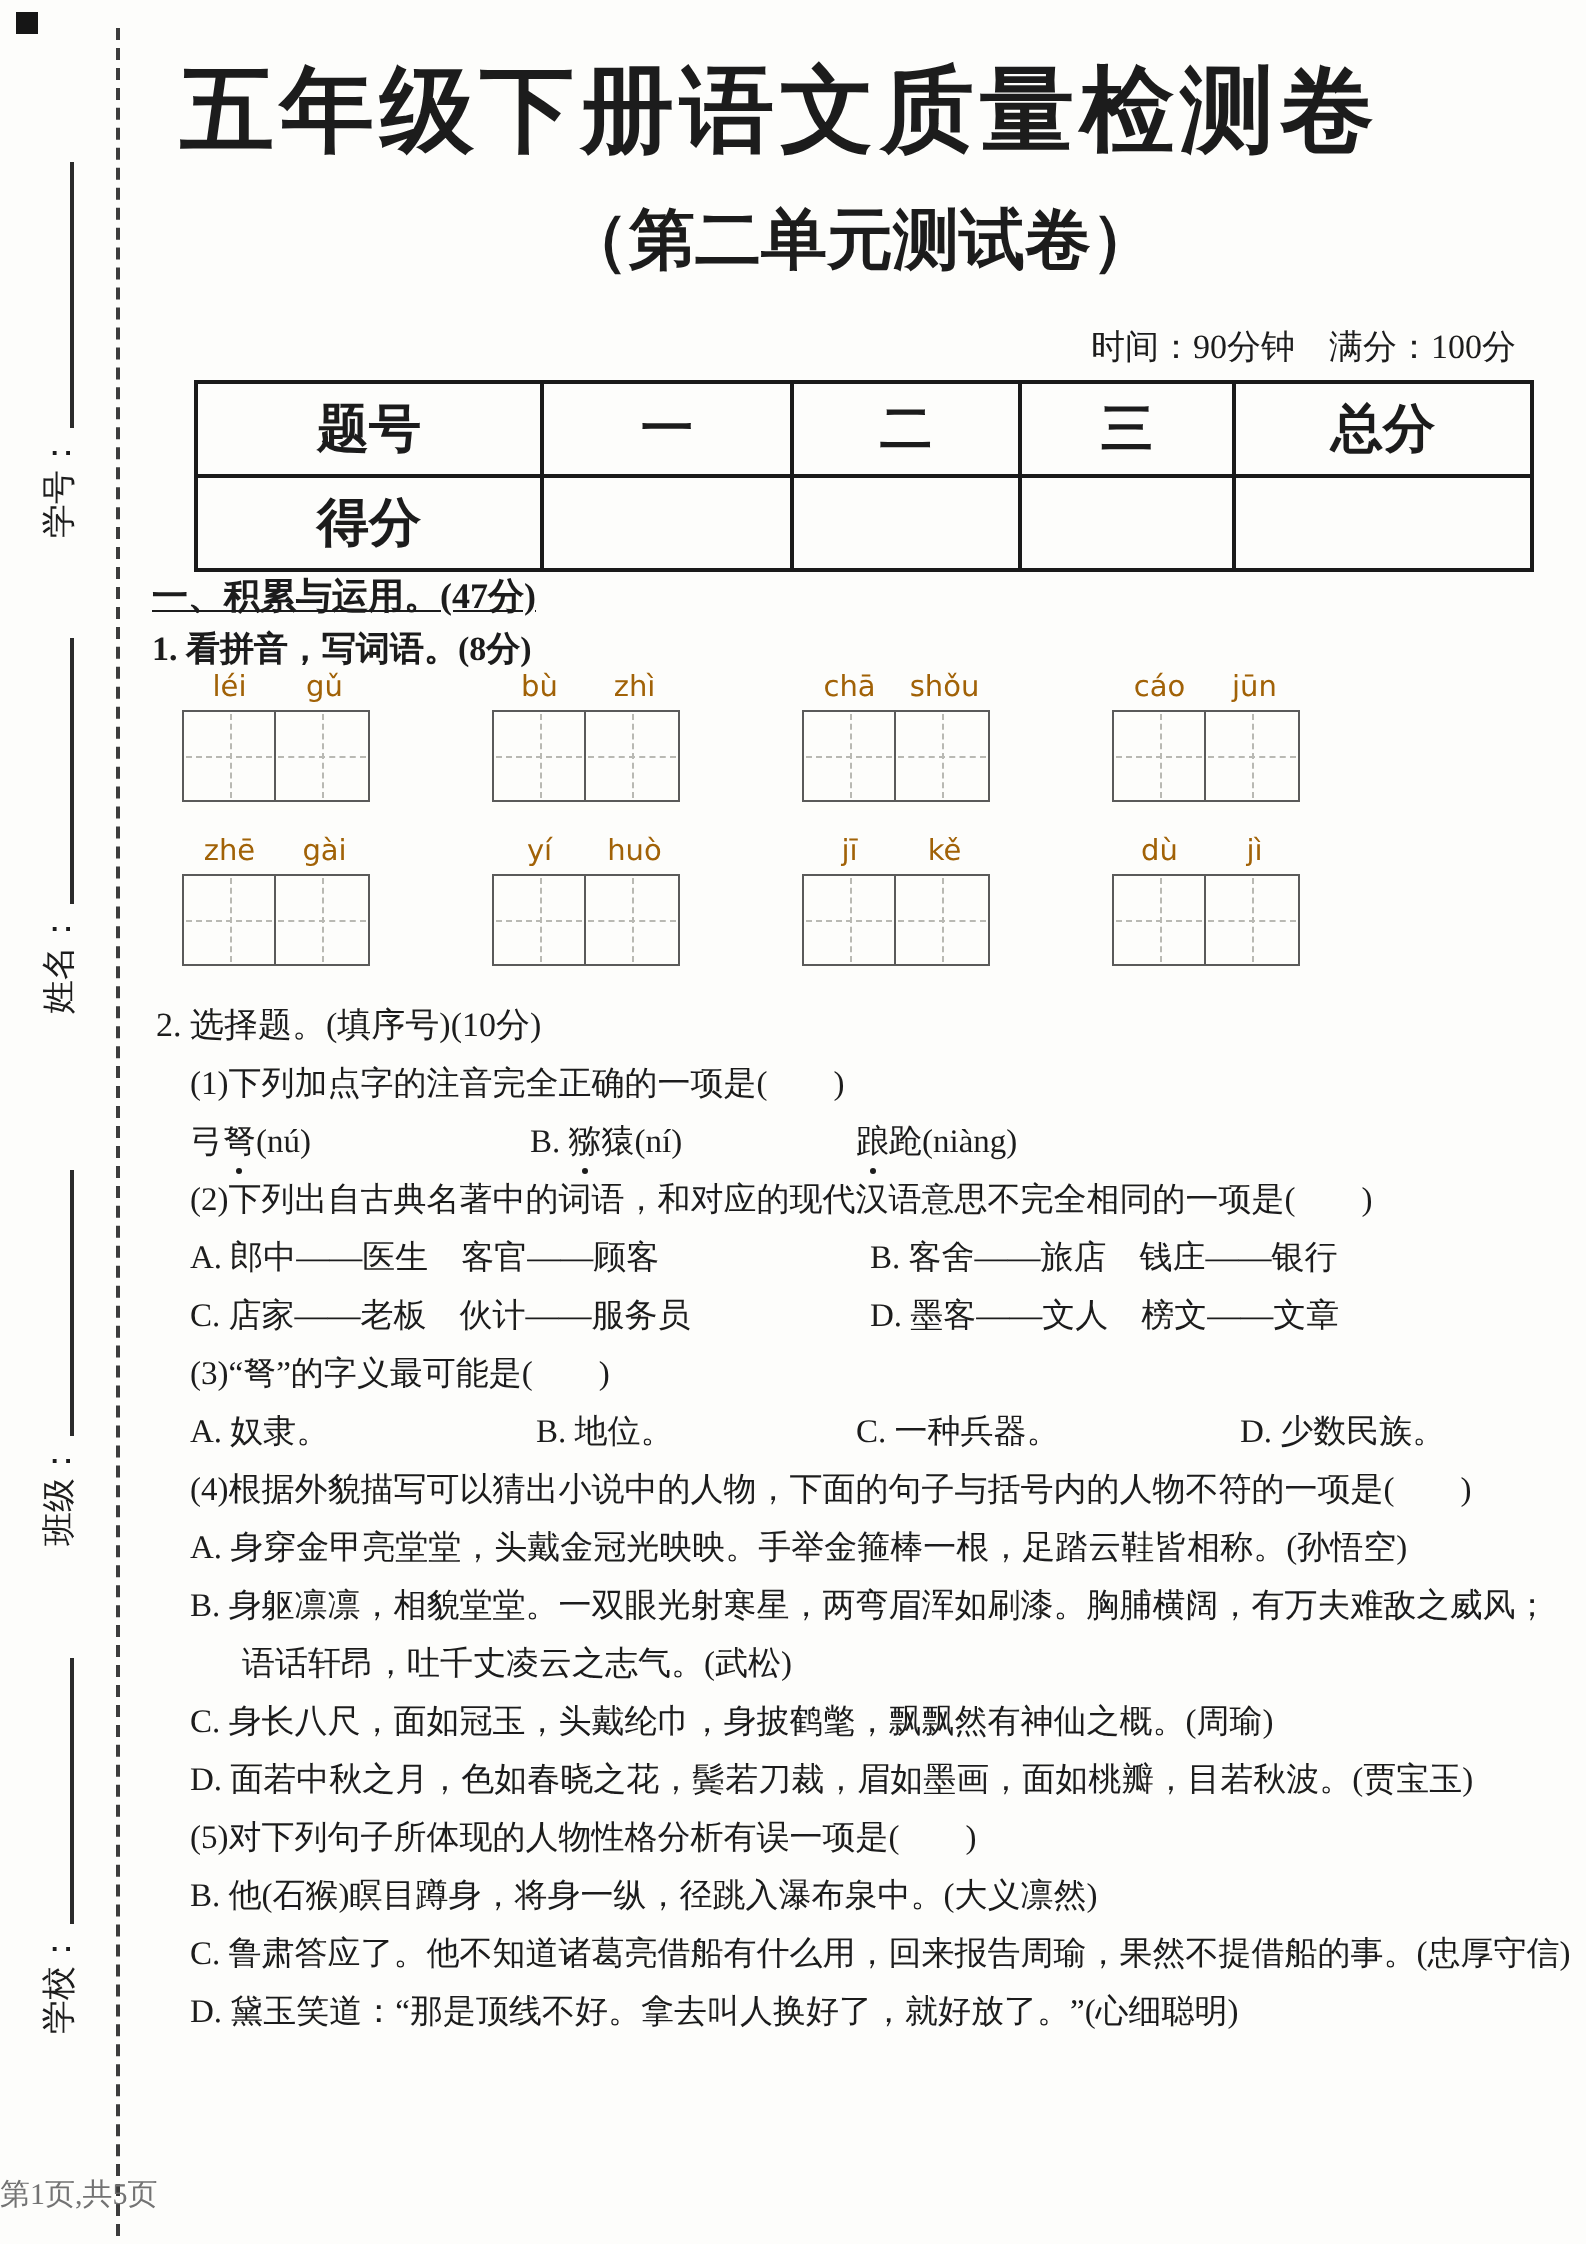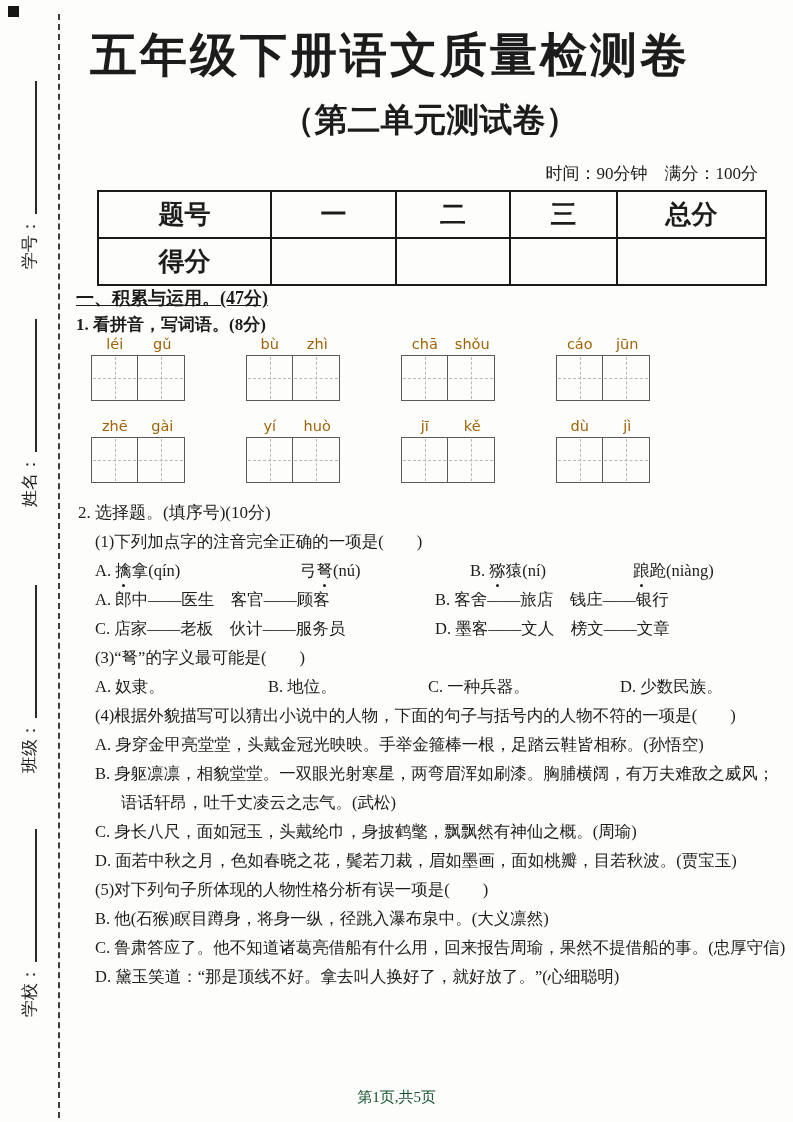--- a/index.html
+++ b/index.html
@@ -58,21 +58,21 @@
   .optrow .c2{width:163px;}
   .optrow2 .c0{width:340px;}
   .optrow3 .c0{width:173px;}
   .optrow3 .c1{width:160px;}
   .optrow3 .c2{width:192px;}
   .hang{padding-left:43px !important;text-indent:-26px;}
   
   .em{position:relative;display:inline-block;}
   .em::after{content:"";position:absolute;left:50%;margin-left:-1.5px;bottom:-2px;
              width:3.2px;height:3.2px;border-radius:50%;background:#1c1c1c;}
-  .footer{position:absolute;top:1088px;left:0;width:100%;text-align:center;font-size:15px;color:#14532d;}
+  .footer{position:absolute;top:1088px;left:0;width:100%;text-align:left;font-size:15px;color:#737373;}
 </style>
 </head>
 <body>
 
 <div class="page">
 
   <div class="corner-mark"></div>
   <div class="binding-line"></div>
 
   <div class="mgroup" style="top:162px">
@@ -202,26 +202,26 @@
         <div class="pcell"></div>
       </div>
     </div>
   </div>
 
   <div class="q2">
     <div class="q2-title">2. 选择题。(填序号)(10分)</div>
 
     <p>(1)下列加点字的注音完全正确的一项是(　　)</p>
     <div class="optrow">
-      <span class="c0"><span>A. </span><span class="em">擒</span><span>拿(qín)</span></span>
       <span class="c1"><span>弓</span><span class="em">弩</span><span>(nú)</span></span>
       <span class="c2"><span>B. </span><span class="em">猕</span><span>猿(ní)</span></span>
       <span class="c3"><span></span><span class="em">踉</span><span>跄(niàng)</span></span>
     </div>
 
+    <p>(2)下列出自古典名著中的词语，和对应的现代汉语意思不完全相同的一项是(　　)</p>
     <div class="optrow optrow2">
       <span class="c0">A. 郎中——医生　客官——顾客</span>
       <span class="c3">B. 客舍——旅店　钱庄——银行</span>
     </div>
     <div class="optrow optrow2">
       <span class="c0">C. 店家——老板　伙计——服务员</span>
       <span class="c3">D. 墨客——文人　榜文——文章</span>
     </div>
 
     <p>(3)“弩”的字义最可能是(　　)</p>

